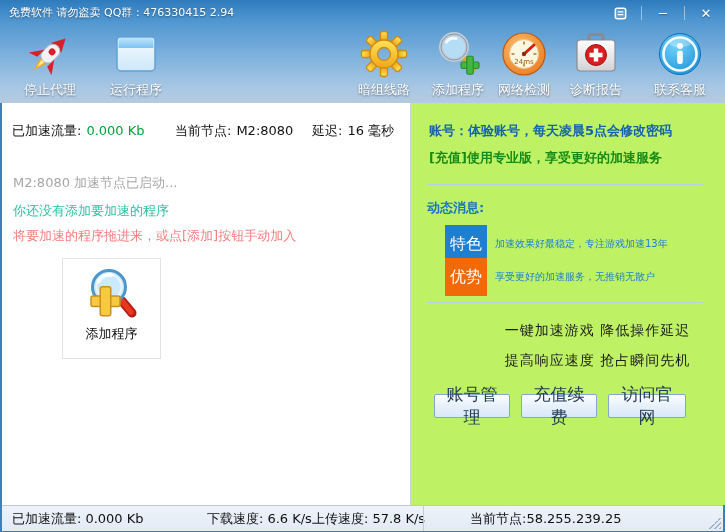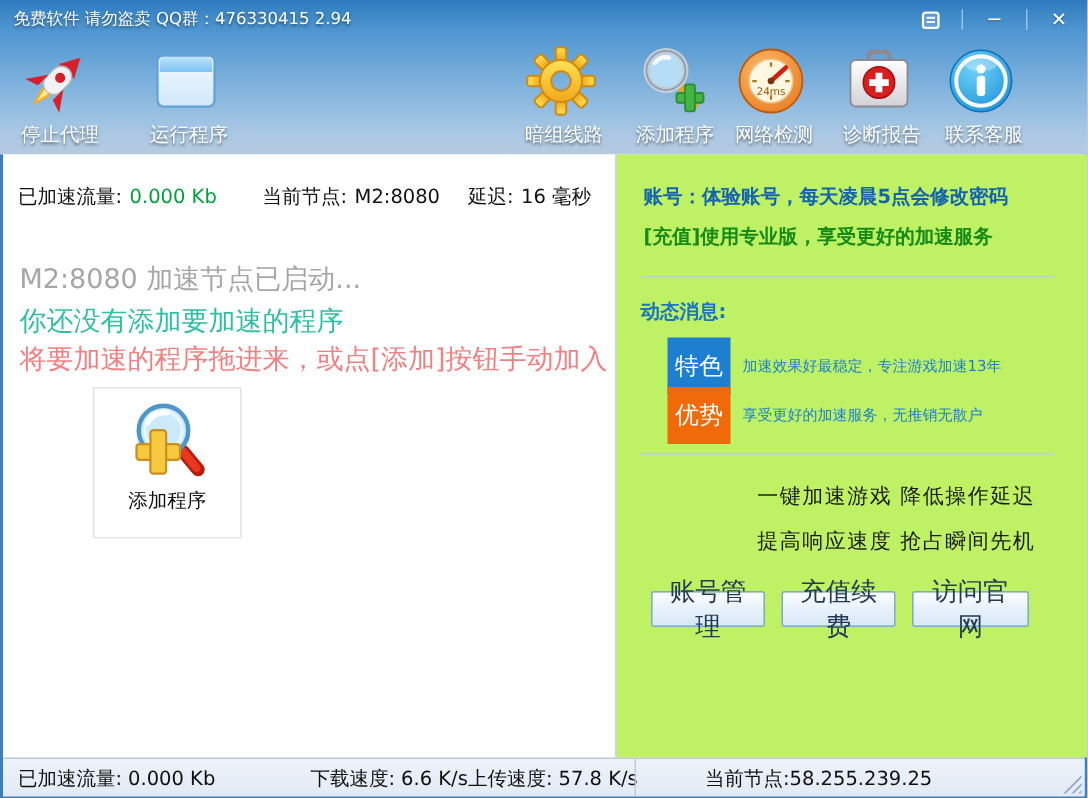--- a/index.html
+++ b/index.html
@@ -9,34 +9,34 @@
   .header{position:absolute;left:0;top:0;width:725px;height:103px;
           background:linear-gradient(180deg,#2e7bbd 0%,#4c94cf 18%,#7fb2dd 55%,#a9c8e4 86%,#b6cadf 100%);}
   .titlebar-text{position:absolute;left:9px;top:5px;font-size:11px;color:#fff;
           text-shadow:0 1px 2px rgba(0,0,0,.45);white-space:nowrap;}
   .win-controls{position:absolute;right:8px;top:3px;display:flex;align-items:center;gap:10px;}
   .win-btn{width:22px;height:20px;display:flex;align-items:center;justify-content:center;
           color:#fff;font-size:13px;font-weight:bold;cursor:pointer;text-shadow:0 1px 1px rgba(0,0,0,.4);}
   .ctrl-sep{width:1px;height:14px;background:rgba(255,255,255,.45);}
   
   .tb-item{position:absolute;top:30px;width:72px;display:flex;flex-direction:column;
-           cursor:pointer;}
+           align-items:center;cursor:pointer;}
   .tb-item svg{width:48px;height:48px;display:block;}
   .tb-label{margin-top:3px;font-size:13px;color:#fff;text-shadow:0 1px 2px rgba(0,0,0,.5);white-space:nowrap;}
   
   .left-panel{position:absolute;left:2px;top:103px;width:408px;height:402px;background:#ffffff;}
   .panel-divider{position:absolute;left:410px;top:103px;width:2px;height:402px;background:#c9d6e6;}
   .right-panel{position:absolute;left:411px;top:103px;width:373px;height:402px;background:#bef264;}
   
   .stats-row{position:absolute;top:19px;left:0;width:100%;font-size:13px;color:#111;white-space:nowrap;}
   .stat{position:absolute;top:0;}
   .stat .v{margin-left:5px;}
   .stat0{left:10px;} .stat0 .v{color:#00a23c;}
   .stat1{left:173px;} .stat2{left:310px;}
-  .msg{position:absolute;left:11px;font-size:18px;white-space:nowrap;}
+  .msg{position:absolute;left:11px;font-size:13px;white-space:nowrap;}
   .msg0{top:71px;color:#a6a6a6;}
   .msg1{top:99px;color:#2ebfa5;}
   .msg2{top:124px;color:#f47f80;}
   .add-box{position:absolute;left:60px;top:155px;width:97px;height:99px;background:#fff;
            border:1px solid #e4e4e4;display:flex;flex-direction:column;align-items:center;cursor:pointer;}
   .add-box svg{width:56px;height:56px;margin-top:7px;}
   .add-label{margin-top:3px;font-size:13px;color:#111;}
   
   .rp-line{position:absolute;left:18px;font-size:13px;font-weight:bold;white-space:nowrap;}
   .account-line{top:19px;color:#1463ae;}
@@ -187,21 +187,21 @@
           </linearGradient>
         </defs>
         <rect x="17" y="4.5" width="14" height="8" rx="2.5" fill="none" stroke="#8a8a92" stroke-width="3"></rect>
         <rect x="5" y="10" width="38" height="31" rx="3.5" fill="url(#g-aid)" stroke="#8a8a92" stroke-width="1.2"></rect>
         <circle cx="24" cy="25" r="10.5" fill="#d81e1e" stroke="#a81010" stroke-width="1"></circle>
         <path d="M24 18.5 v13 M17.5 25 h13" stroke="#fff" stroke-width="4.5"></path>
       </svg>
       <div class="tb-label">诊断报告</div>
     </div>
 
-    <div class="tb-item" style="left:630px;width:68px;">
+    <div class="tb-item" style="left:646px;width:68px;">
       <svg viewBox="0 0 48 48">
         <defs>
           <radialGradient id="g-info" cx="0.4" cy="0.3" r="0.9">
             <stop offset="0" stop-color="#6fd2f8"></stop>
               <stop offset="1" stop-color="#1488d4"></stop>
           </radialGradient>
         </defs>
         <circle cx="24" cy="24" r="20.5" fill="url(#g-info)" stroke="#1070b8" stroke-width="1"></circle>
         <circle cx="24" cy="24" r="16.5" fill="none" stroke="#ffffff" stroke-width="2.6" opacity=".95"></circle>
         <ellipse cx="24" cy="12.5" rx="11" ry="5" fill="#fff" opacity=".3"></ellipse>

